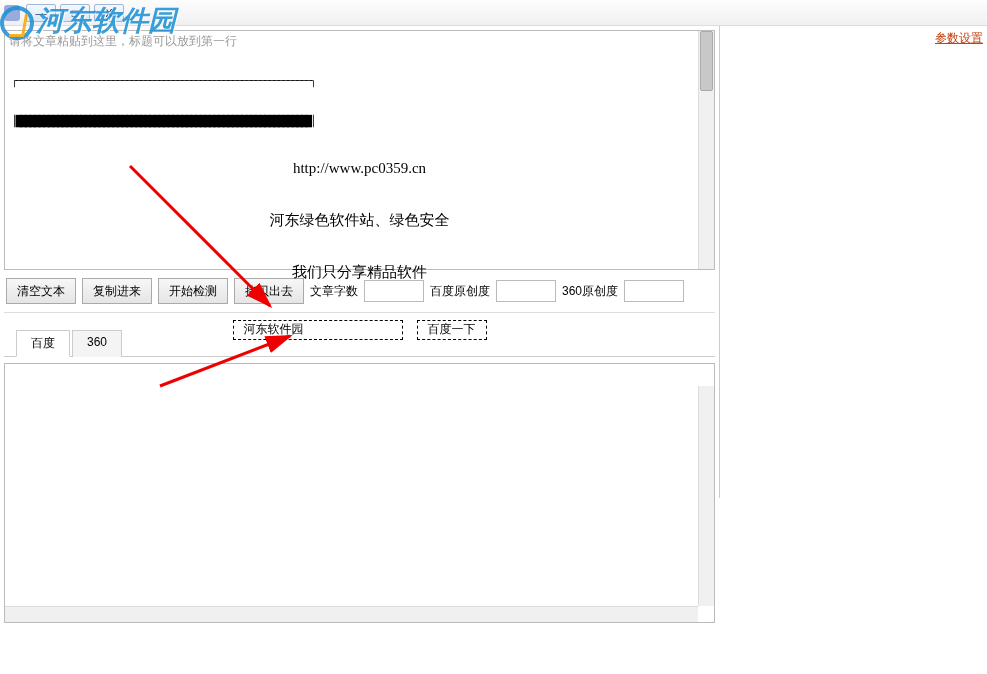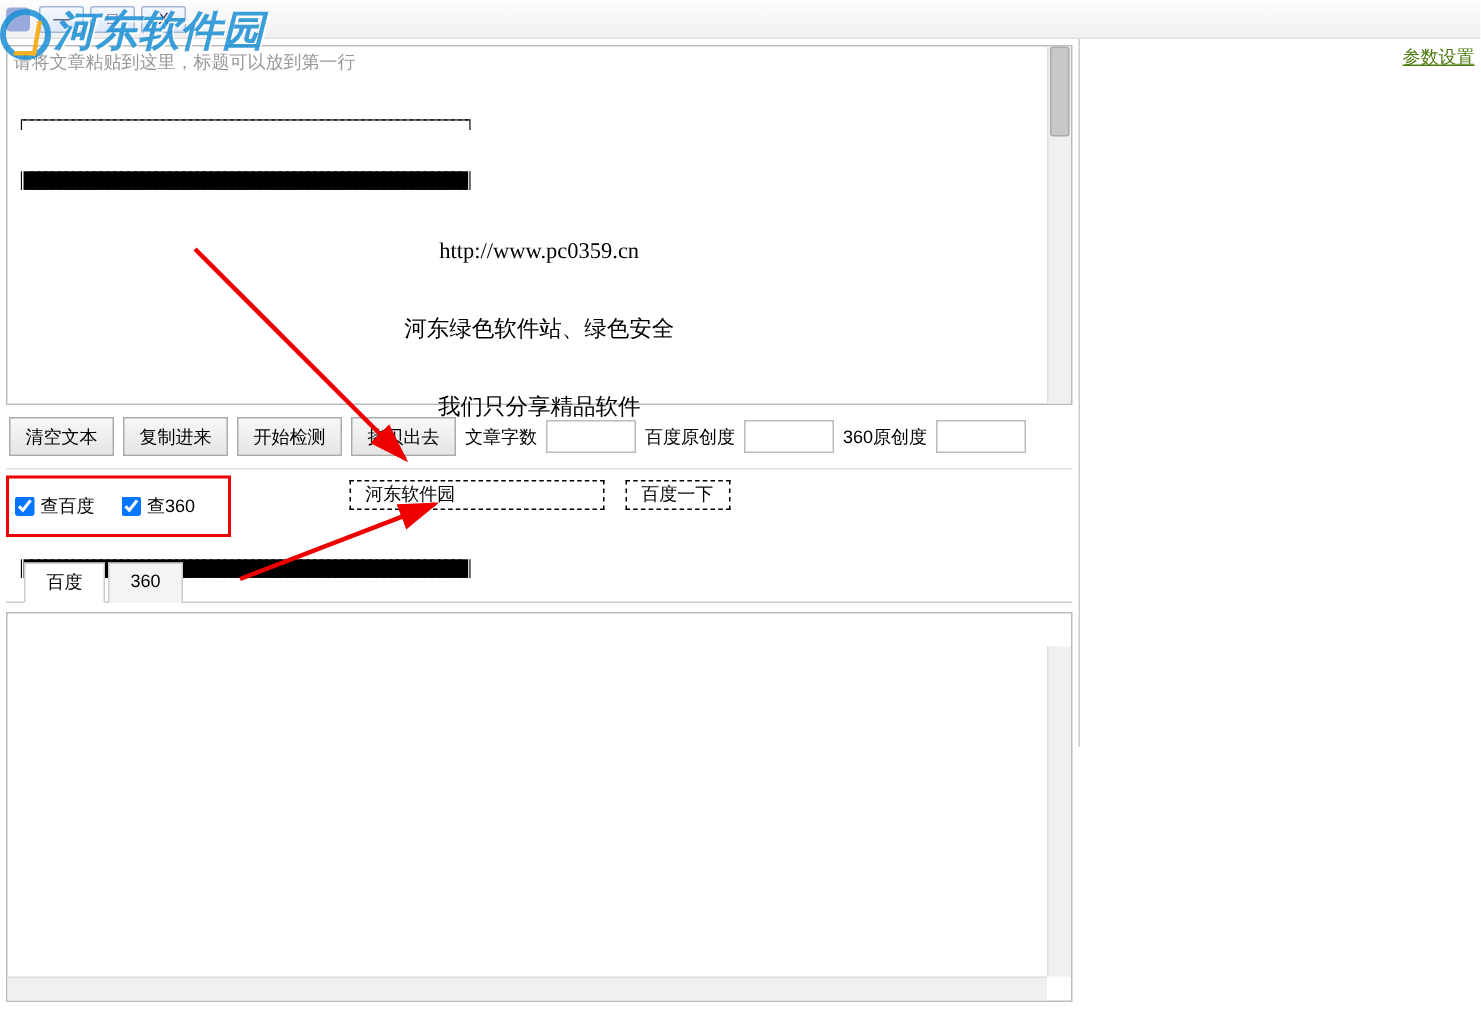--- a/index.html
+++ b/index.html
@@ -7,21 +7,21 @@
 
 .titlebar { height: 26px; background: linear-gradient(#fdfdfd,#f0f0f0); border-bottom: 1px solid #ddd; display: flex; align-items: center; padding: 0 4px; }
 .titlebar .icon-app { width: 16px; height: 16px; background: #9ad; border-radius: 3px; margin-right: 6px; }
 .titlebar .title { flex: 1; color: #555; }
 .win-btns { display: flex; gap: 4px; }
 .win-btn { width: 30px; height: 18px; border: 1px solid #a0b8d8; background: linear-gradient(#f4f8ff,#dbe8f8); border-radius: 2px; font-size: 11px; display:flex; align-items:center; justify-content:center; color:#335; cursor: pointer; }
 
 .main { display: flex; height: 472px; }
 .left-col { width: 720px; border-right: 1px solid #ccc; padding: 4px; position: relative; }
 .right-col { flex: 1; padding: 4px; }
-.params-link { color: #4d7c0f; text-decoration: underline; float: right; font-size: 12px; cursor:pointer; }
+.params-link { color: #c2410c; text-decoration: underline; float: right; font-size: 12px; cursor:pointer; }
 
 .textarea-wrap { border: 1px solid #bbb; height: 240px; position: relative; background:#fff;}
 .textarea-wrap .placeholder-hint { position: absolute; top: 2px; left: 4px; color: #999; font-size: 12px; }
 .ascii-art { padding: 18px 6px 6px 6px; font-family: "Courier New", monospace; font-size: 11px; line-height: 1.2; white-space: pre; color:#000; overflow:hidden;}
 .ascii-center { text-align:center; margin: 4px 0; font-family: Liberation Serif, serif; font-size:15px;}
 .ascii-boxes { display:flex; justify-content:center; gap:14px; margin:8px 0;}
 .ascii-box { border:1px dashed #000; padding:2px 10px; font-size:12px;}
 .ascii-box.big { width:170px; }
 .ascii-hr { border-top:1px dashed #000; margin:3px 0; }
 .scrollbar-v { position:absolute; right:0; top:0; bottom:0; width:16px; background:#f0f0f0; border-left:1px solid #ddd;}
@@ -106,30 +106,20 @@
       <button class="btn">开始检测</button>
       <button class="btn">拷贝出去</button>
       <span class="label">文章字数</span>
       <div class="field"></div>
       <span class="label">百度原创度</span>
       <div class="field"></div>
       <span class="label">360原创度</span>
       <div class="field"></div>
     </div>
 
-    <div class="checkbox-row">
-      <label class="cb">
-        <input type="checkbox" checked="" style="">
-        <span>查百度</span>
-      </label>
-      <label class="cb">
-        <input type="checkbox" checked="" style="">
-        <span>查360</span>
-      </label>
-    </div>
 
     <div class="tabs">
       <div class="tab active">百度</div>
       <div class="tab">360</div>
     </div>
 
     <div class="grid-wrap">
       <div class="grid-body"></div>
       <div class="grid-scroll-v"></div>
       <div class="grid-scroll-h"></div>

